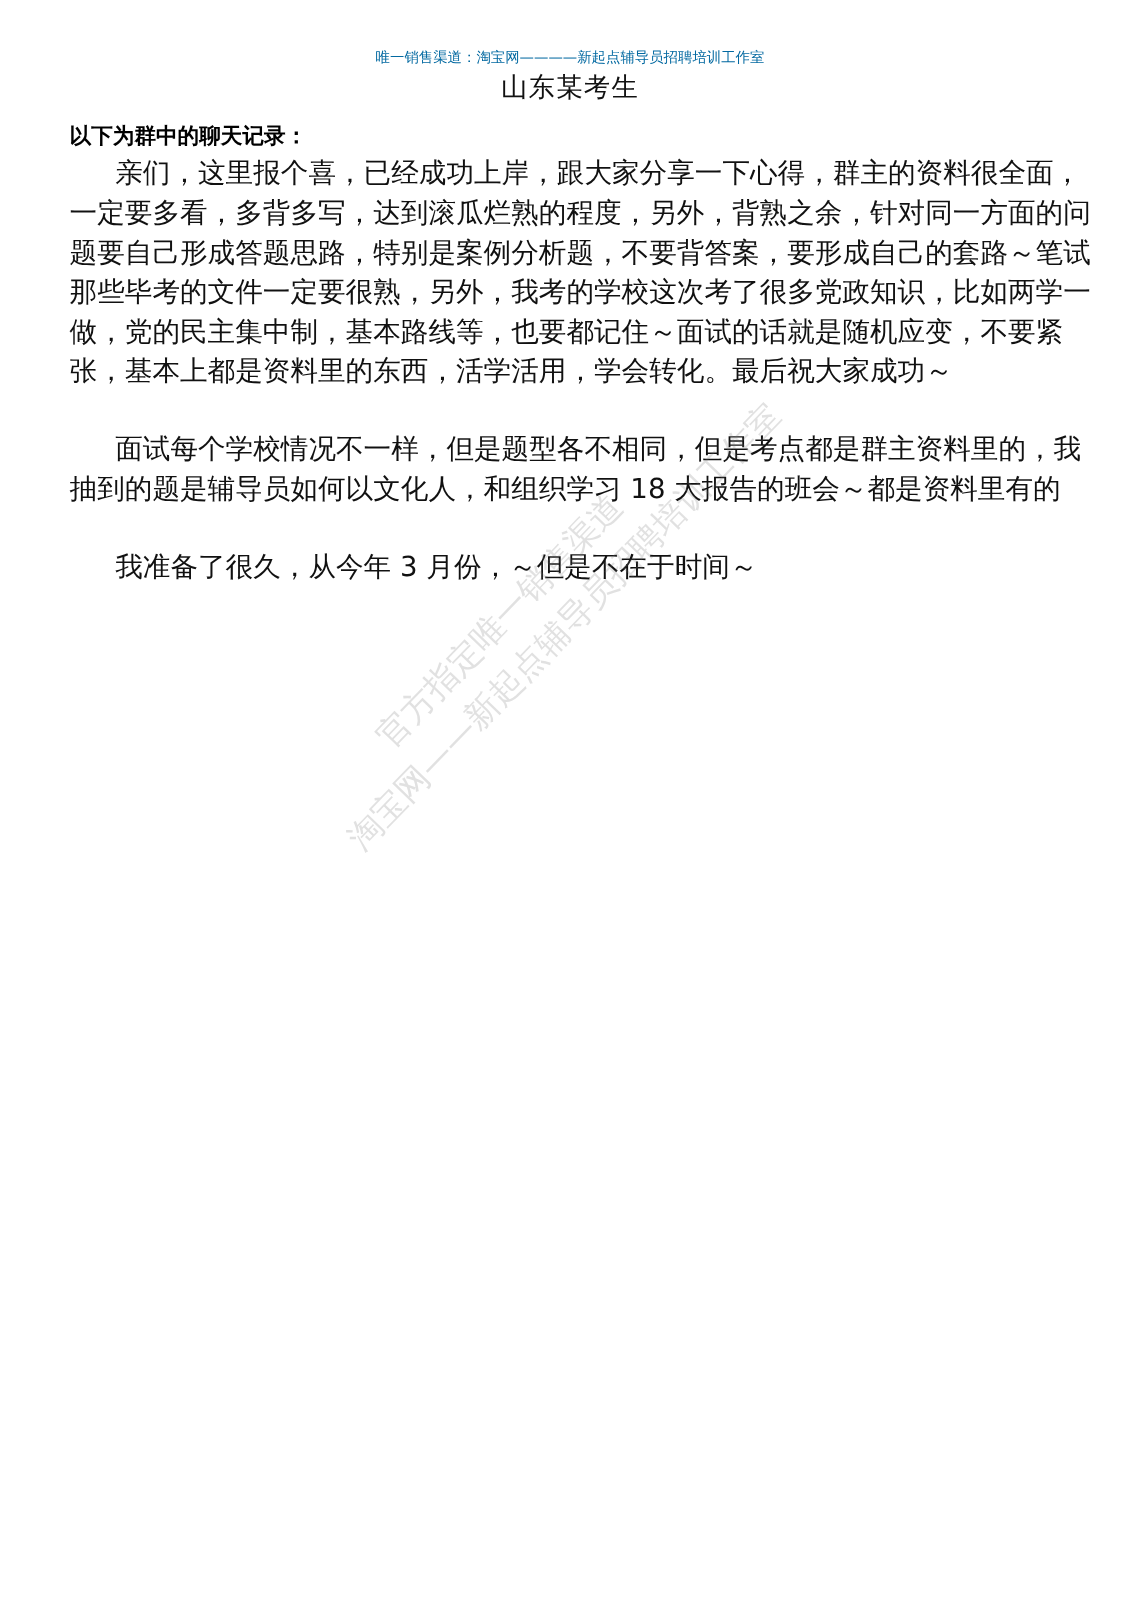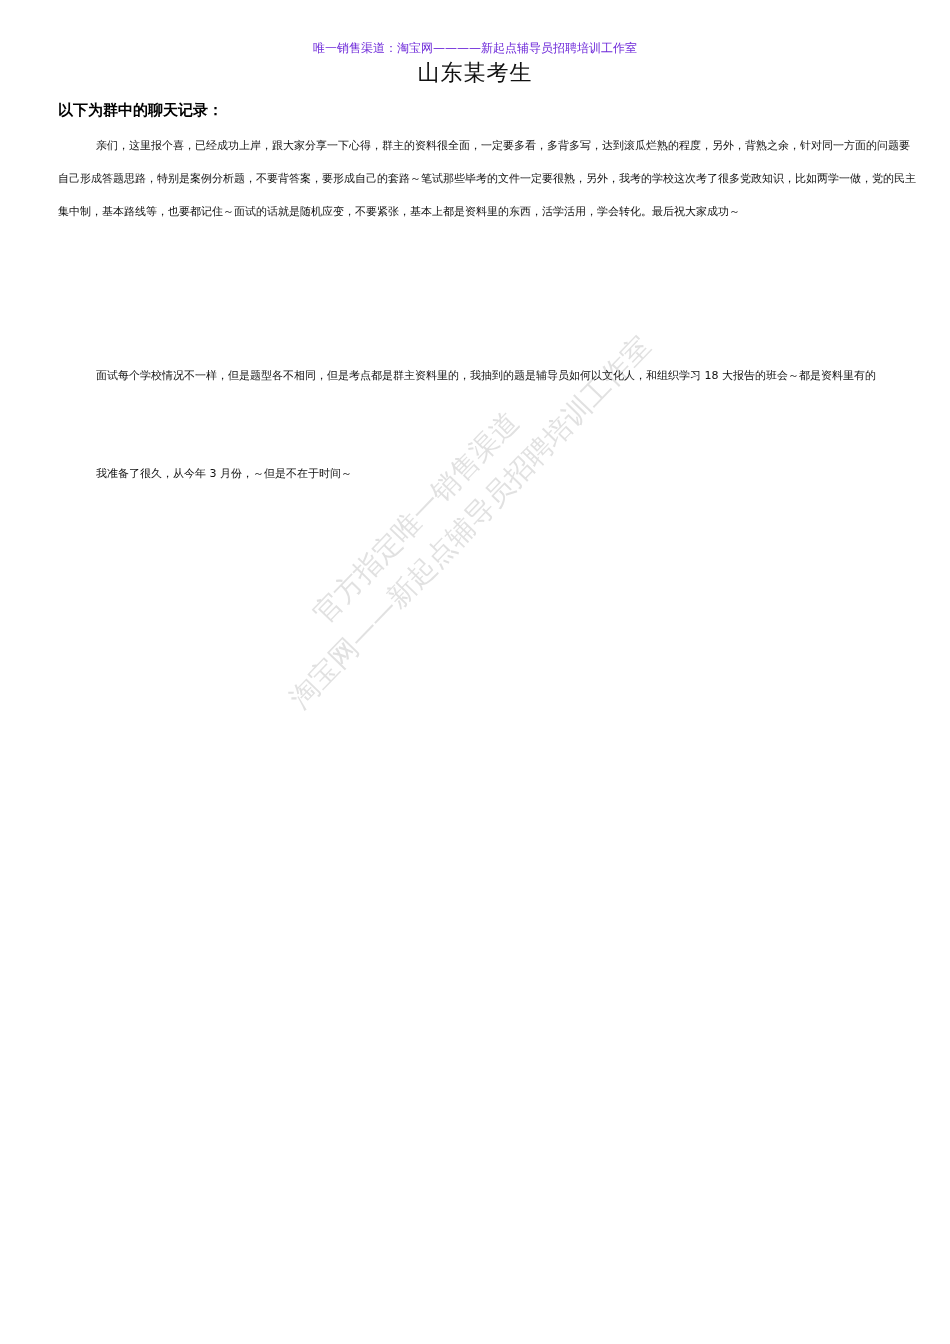--- a/index.html
+++ b/index.html
@@ -21,47 +21,47 @@
     width: 950px;
     height: 1344px;
   }
   .header-note {
     position: absolute;
     top: 40px;
     left: 0;
     width: 950px;
     text-align: center;
     font-size: 12px;
-    color: #6d28d9;
+    color: #0369a1;
     letter-spacing: 0px;
   }
   .title {
     position: absolute;
     top: 58px;
     left: 0;
     width: 950px;
     text-align: center;
     font-family: "DejaVu Serif", "Liberation Serif", serif;
     font-size: 22px;
     color: #111;
     letter-spacing: 1px;
   }
   .section-label {
     position: absolute;
     top: 101px;
     left: 58px;
-    font-size: 15px;
+    font-size: 18px;
     font-weight: bold;
     color: #000;
   }
   .body-text {
     position: absolute;
     left: 58px;
     width: 858px;
-    font-size: 11px;
+    font-size: 23px;
     line-height: 33px;
     color: #111;
     margin: 0;
   }
   .body-text.indent {
     text-indent: 38px;
   }
   .p1 { top: 129px; }
   .p2 { top: 359px; }
   .p3 { top: 457px; }

